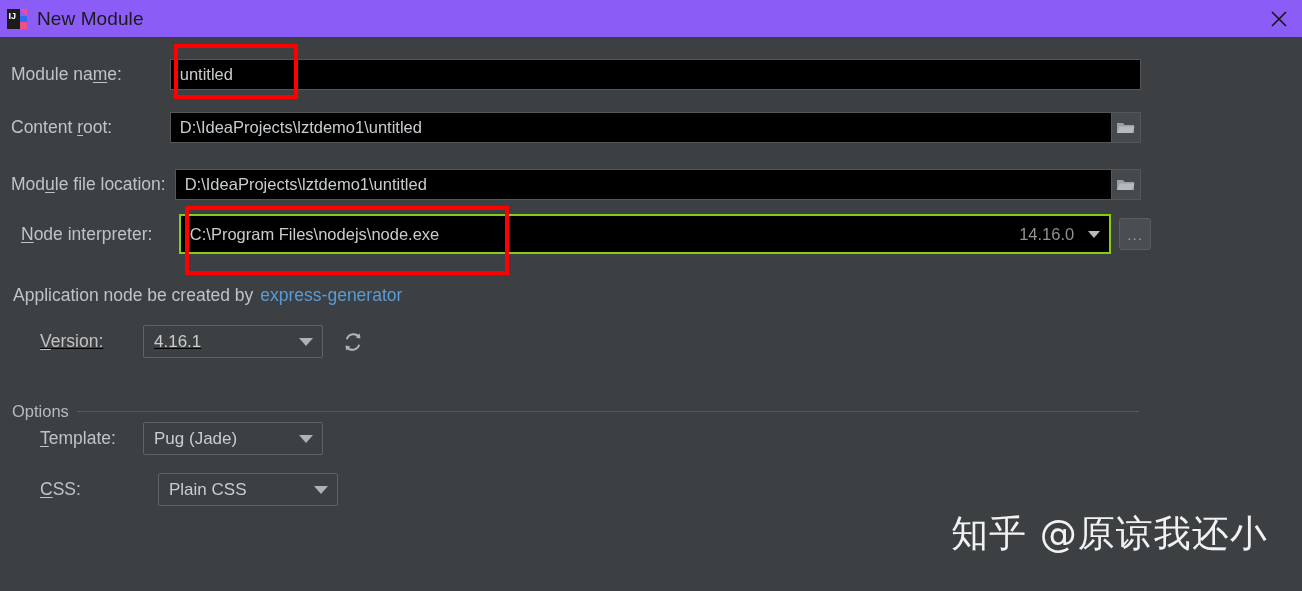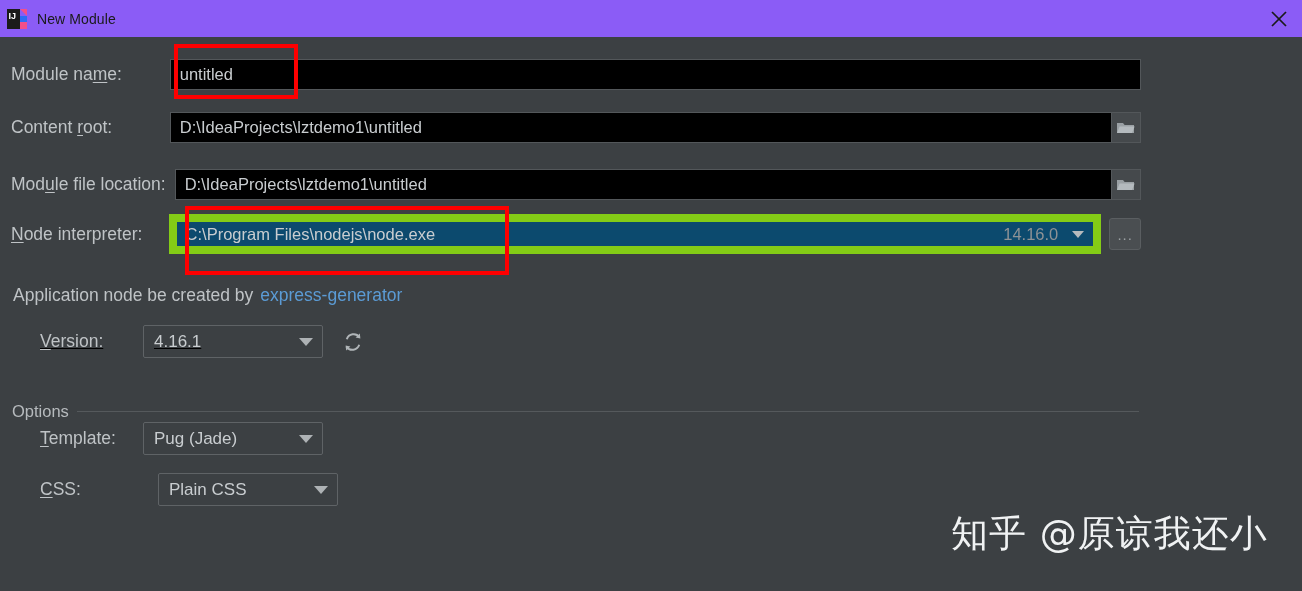--- a/index.html
+++ b/index.html
@@ -34,21 +34,21 @@
   }
   .title-icon {
     margin-left: 6px;
     width: 22px;
     height: 22px;
     position: relative;
     flex: 0 0 auto;
   }
   .title-text {
     margin-left: 9px;
-    font-size: 14px;
+    font-size: 19px;
     color: #1a1a1a;
     font-family: "Liberation Sans", sans-serif;
     letter-spacing: 0.1px;
   }
   .close-btn {
     position: absolute;
     right: 0; top: 0;
     width: 46px;
     height: 37px;
     display: flex;
@@ -89,22 +89,22 @@
     color: #c9cdd0;
     font-size: 16.5px;
     font-family: "Liberation Sans", sans-serif;
     display: flex;
     align-items: center;
     padding: 0 9px;
     box-sizing: border-box;
     height: 31px;
   }
   .tfield.focused {
-    border: 8px solid #84cc16;
-    background: #0c4a6e;
+    border: 2px solid #84cc16;
+    background: #000000;
   }
 
   .browse-btn {
     width: 34px;
     height: 31px;
     background: #45494c;
     border: 1px solid #53575a;
     box-sizing: border-box;
     display: flex;
     align-items: center;
@@ -251,21 +251,21 @@
           <span title="Select module file location">D:\IdeaProjects\lztdemo1\untitled</span>
         </div>
       <div class="browse-btn">
         <svg class="folder-icon" width="19" height="15" viewBox="0 0 19 15">
           <path d="M1 3 L7 3 L8.6 5 L18 5 L18 13 L1 13 Z" fill="#9aa0a4"></path>
           <path d="M1 13 L3.6 6.5 L18.6 6.5 L16 13 Z" fill="#b4babe"></path>
         </svg>
       </div>
     </div>
 
-    <div class="row" style="top:177px; height:40px;">
+    <div class="row" style="top:177px; height:40px;padding-left:10px;">
       <div class="lbl" style="margin-left:11px; width:170px;"><span></span><u>N</u><span>ode interpreter:</span></div>
       <div class="tfield focused" style="margin-left:9px; width:1062px; height:40px; justify-content:space-between;">
         <span title="Select Node.js interpreter">C:\Program Files\nodejs\node.exe</span>
         <span style="display:flex; align-items:center;">
           <span style="color:#8e9295; font-size:16.5px;">14.16.0</span>
           <span class="caret"></span>
         </span>
       </div>
       <div class="dots-btn" style="margin-left:8px;">
           <span>...</span>

